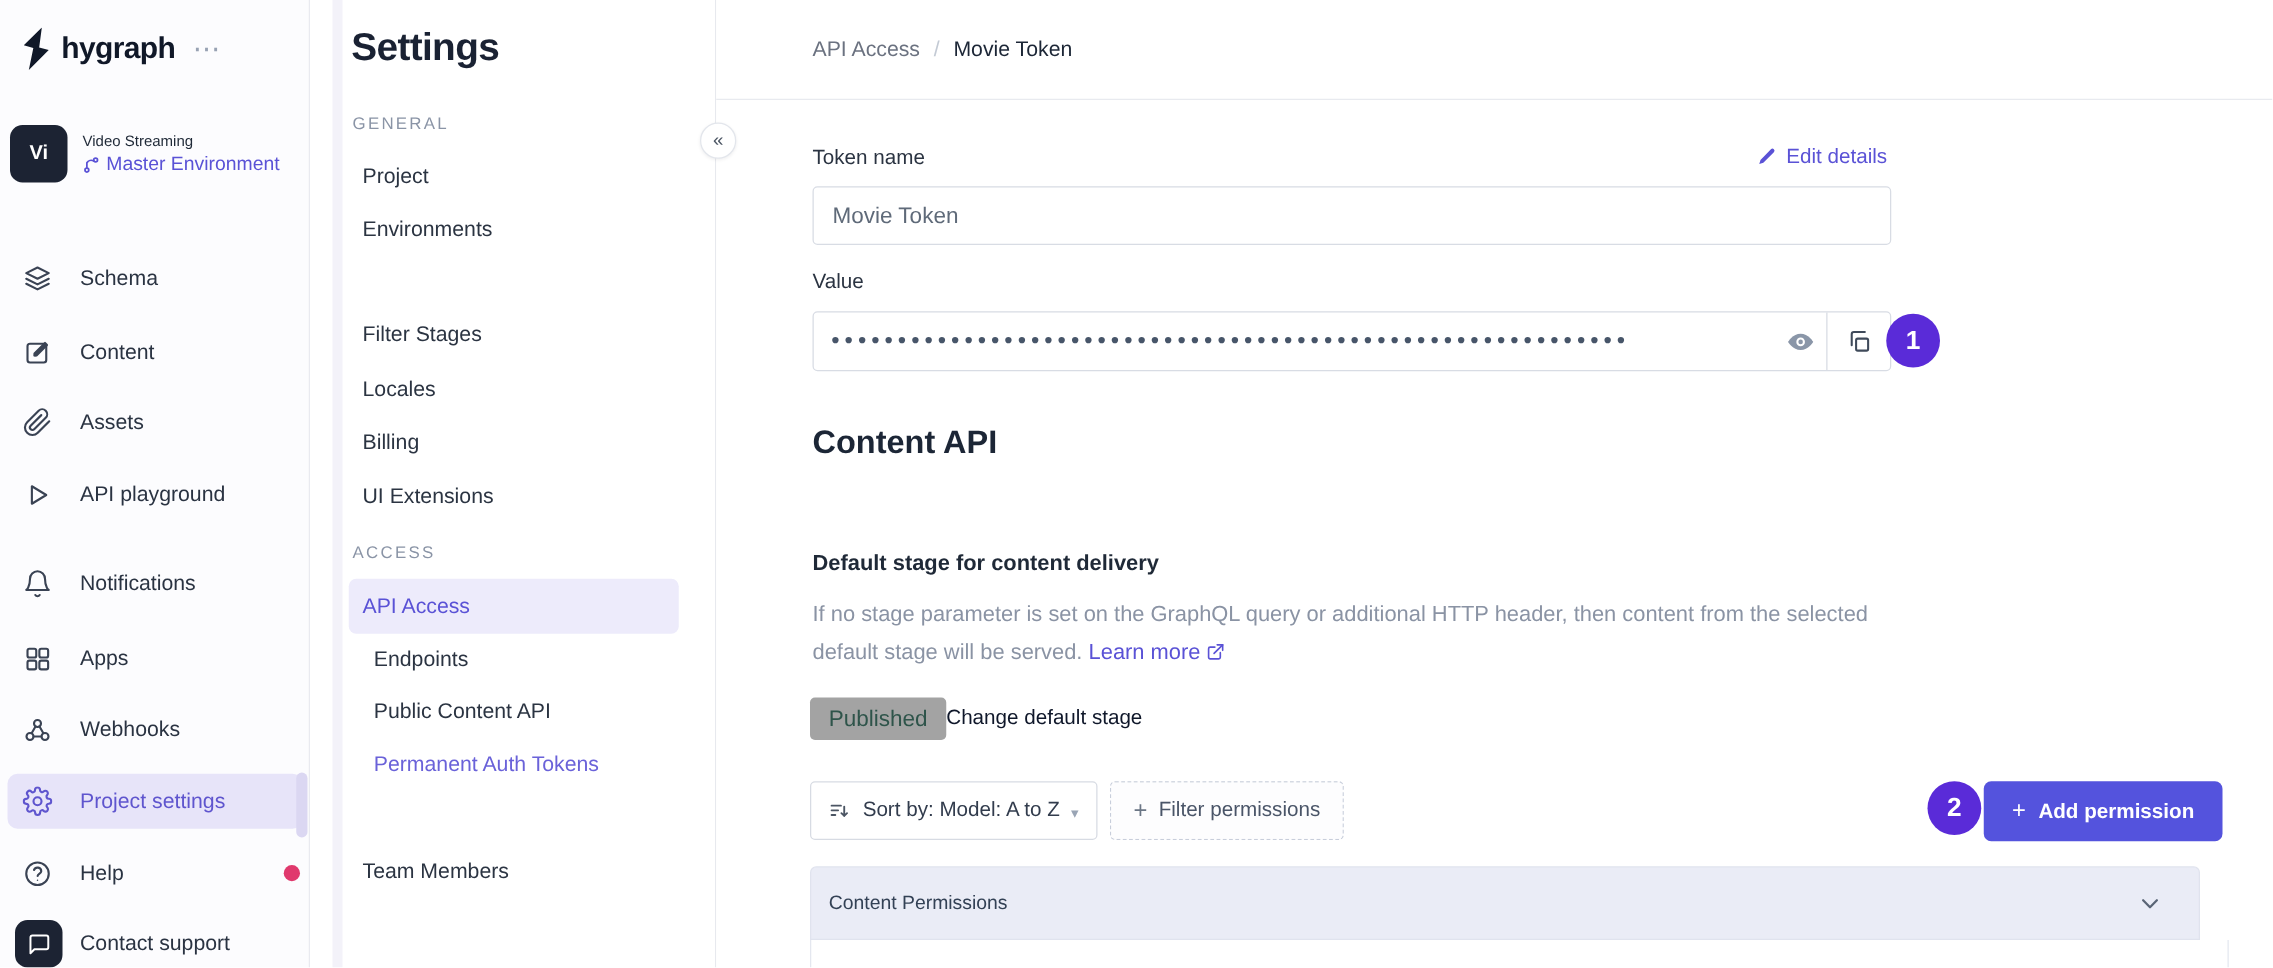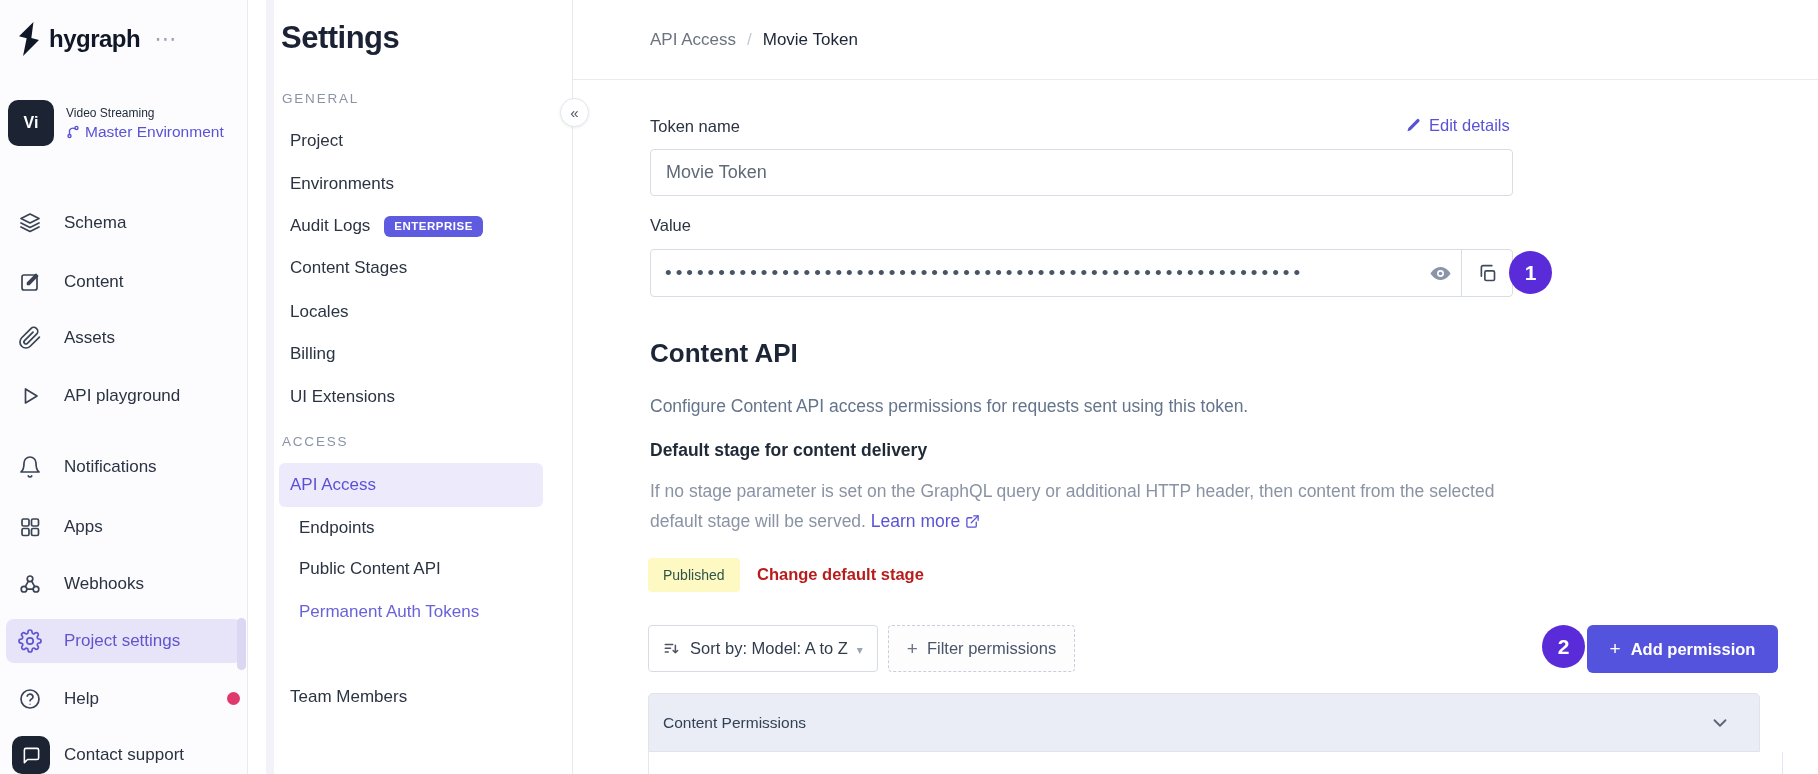--- a/index.html
+++ b/index.html
@@ -89,24 +89,24 @@
   .annot.one { left:936px; top:251px; }
   .annot.two { left:969px; top:625px; }
 
   .h1 { position:absolute; left:77px; top:338px; font-size:26px; font-weight:700; color:#1c2636; }
   .desc { position:absolute; left:77px; top:396px; font-size:17.5px; color:#64748b; }
   .h2 { position:absolute; left:77px; top:440px; font-size:17.5px; font-weight:600; color:#1f2937; }
   .para { position:absolute; left:77px; font-size:17.5px; color:#8a93a4; }
   .learn-more { color:#5a52d6; cursor:pointer; display:inline-flex; align-items:center; gap:5px; }
 
   .pub-badge { position:absolute; left:75px; top:558px; height:34px; border-radius:4px;
-    background:#fef9c3; color:#2e544a; font-size:14px; font-weight:500;
+    background:#a3a3a3; color:#2e544a; font-size:18px; font-weight:500;
     display:flex; align-items:center; padding:0 15px; }
-  .stage-link { position:absolute; left:184px; top:565px; font-size:16.5px; color:#b91c1c;
-    font-weight:700; cursor:pointer; }
+  .stage-link { position:absolute; left:184px; top:565px; font-size:16.5px; color:#0f172a;
+    font-weight:400; cursor:pointer; }
 
   .sort-btn { position:absolute; left:75px; top:625px; width:230px; height:47px;
     border:1px solid #d7dbe3; border-radius:4px; background:#fff; display:flex;
     align-items:center; justify-content:center; gap:9px; cursor:pointer; }
   .sort-lbl { font-size:16.5px; color:#323c4d; }
   .caret { font-size:12px; color:#9aa5b5; margin-top:2px; }
   .filter-btn { position:absolute; left:315px; top:625px; width:187px; height:47px;
     border:1.5px dashed #c8cedb; border-radius:4px; background:#fdfdfe; display:flex;
     align-items:center; justify-content:center; gap:9px; cursor:pointer;
     font-size:16.5px; color:#4a5568; }
@@ -261,25 +261,21 @@
     <div class="side-thumb"></div>
   </div>
 
   <div class="settings-panel">
     <div class="panel-track"></div>
     <div class="settings-title">Settings</div>
 
     <div class="sec-label" style="top:91px">GENERAL</div>
     <div class="s-item" style="top:123px">Project</div>
     <div class="s-item" style="top:166px">Environments</div>
-    <div class="s-item" style="top:208px">
-      <span>Audit Logs</span>
-      <span class="ent-badge">ENTERPRISE</span>
-    </div>
-    <div class="s-item" style="top:250px">Content Stages</div>
+    <div class="s-item" style="top:250px">Filter Stages</div>
     <div class="s-item" style="top:294px">Locales</div>
     <div class="s-item" style="top:336px">Billing</div>
     <div class="s-item" style="top:379px">UI Extensions</div>
 
     <div class="sec-label" style="top:434px">ACCESS</div>
     <div class="s-active-row">
       <span class="s-lbl">API Access</span>
     </div>
     <div class="s-item sub" style="top:510px">Endpoints</div>
     <div class="s-item sub" style="top:551px">Public Content API</div>
@@ -321,21 +317,20 @@
       <div class="copy-slot">
         <svg width="21" height="21" viewBox="0 0 24 24" fill="none" stroke="#3f4a5a" stroke-width="1.9" stroke-linejoin="round" stroke-linecap="round">
           <rect x="9" y="9" width="11" height="11" rx="1.5"></rect>
             <path d="M5 15V5a2 2 0 0 1 2-2h10"></path>
         </svg>
       </div>
     </div>
     <div class="annot one">1</div>
 
     <div class="h1">Content API</div>
-    <div class="desc">Configure Content API access permissions for requests sent using this token.</div>
     <div class="h2">Default stage for content delivery</div>
     <div class="para" style="top:481px">If no stage parameter is set on the GraphQL query or additional HTTP header, then content from the selected</div>
     <div class="para" style="top:511px">
       <span>default stage will be served.</span>
       <span class="learn-more">
         <span>Learn more</span>
         <svg width="15" height="15" viewBox="0 0 24 24" fill="none" stroke="#5a52d6" stroke-width="2.1" stroke-linecap="round" stroke-linejoin="round">
           <path d="M18 13v6a2 2 0 0 1-2 2H5a2 2 0 0 1-2-2V8a2 2 0 0 1 2-2h6"></path>
             <path d="M14 3h7v7"></path>
             <path d="M21 3 L10 14"></path>

